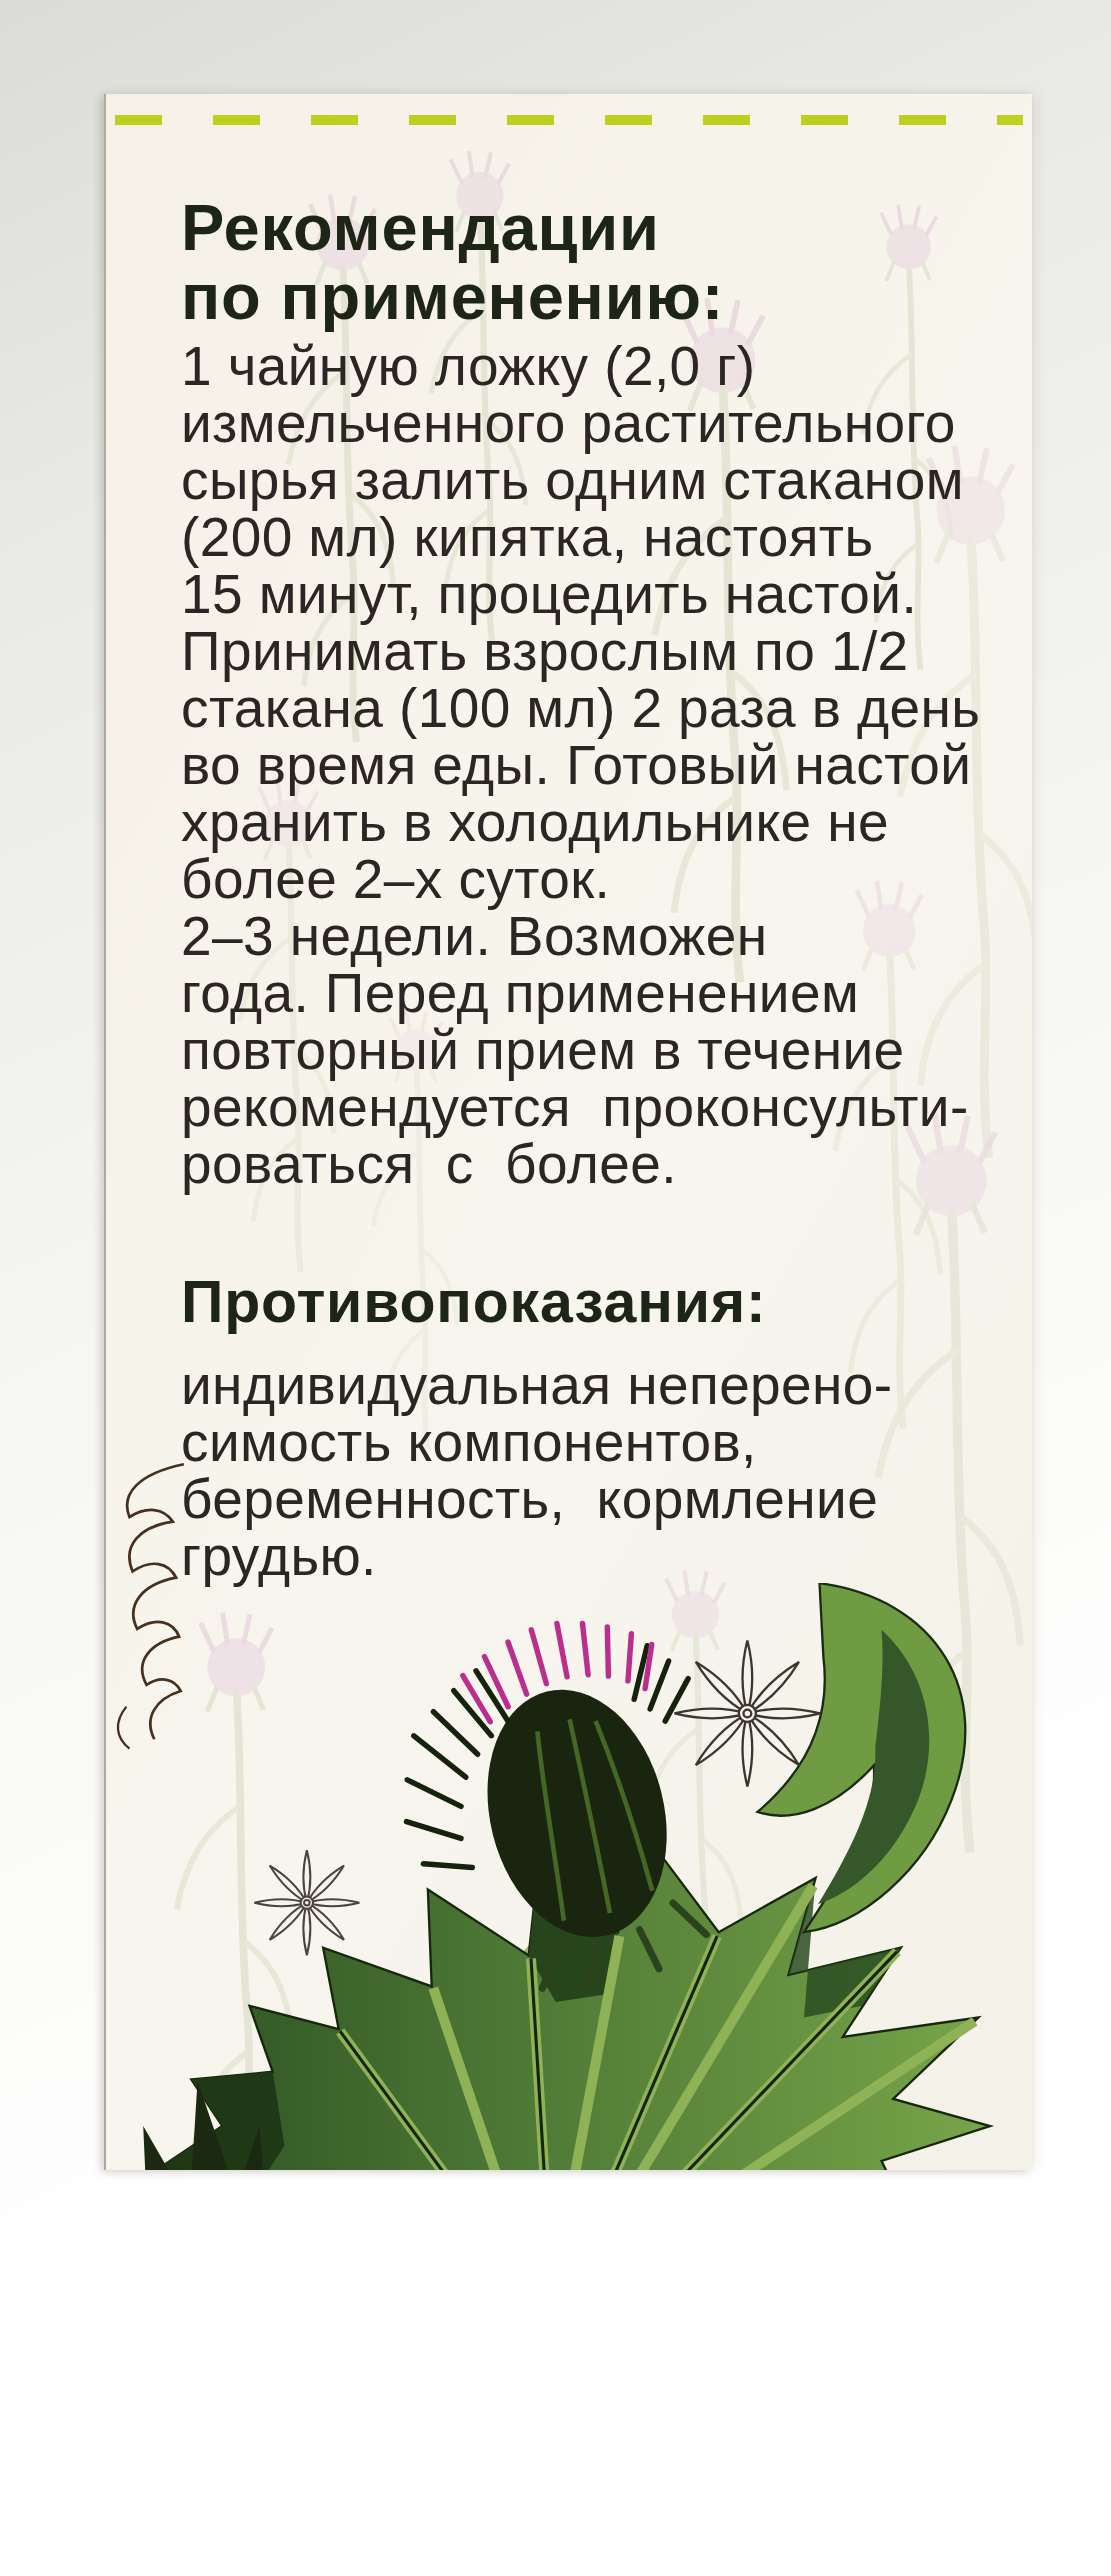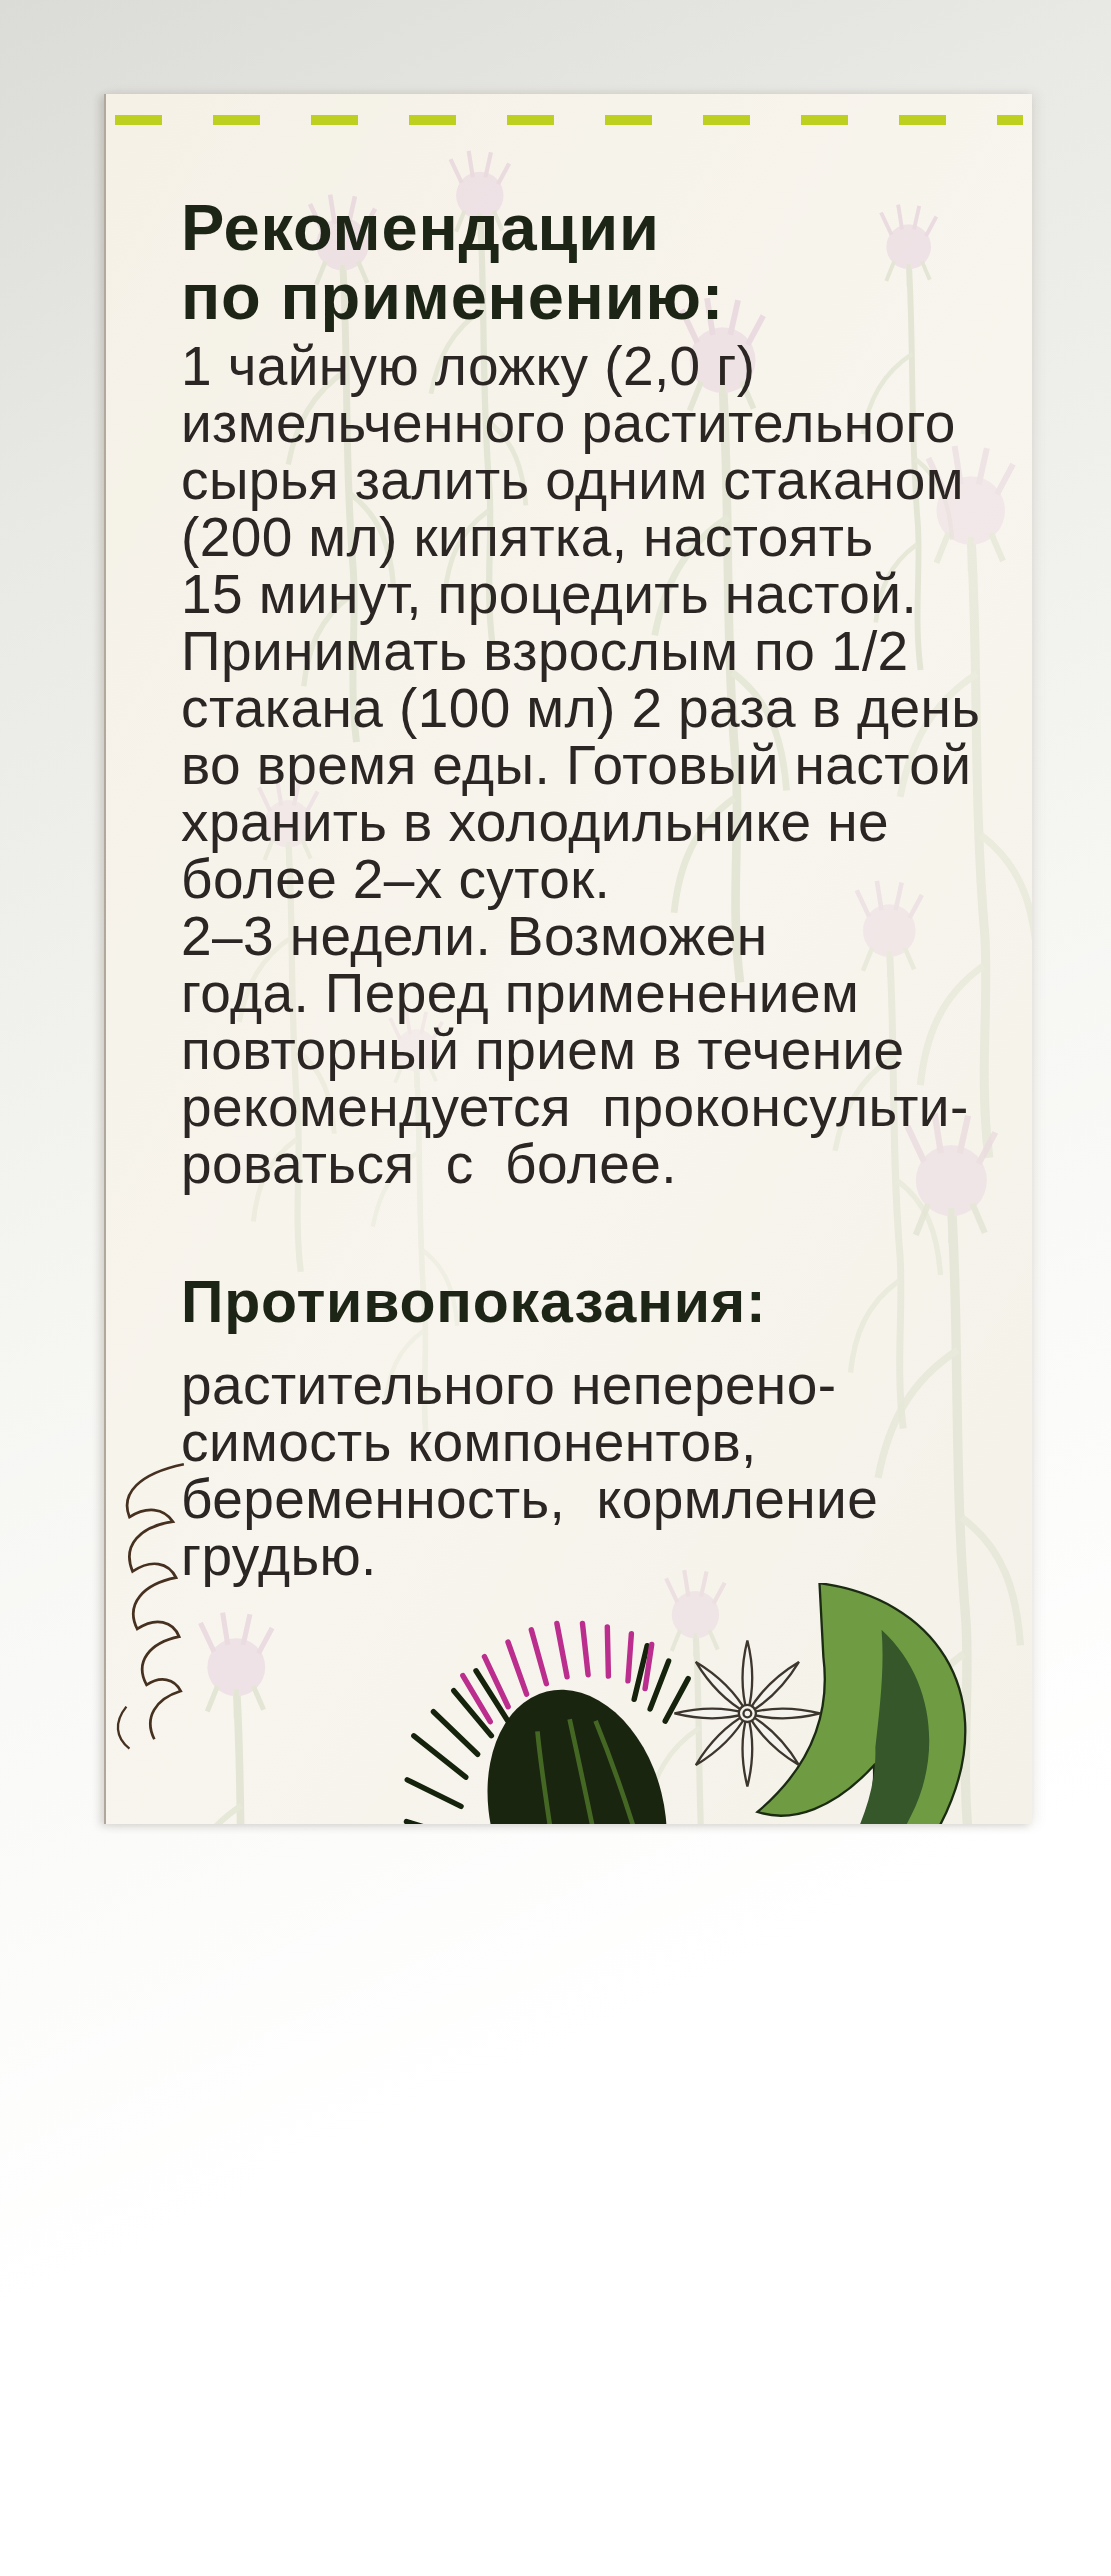--- a/index.html
+++ b/index.html
@@ -2,21 +2,21 @@
 <html style="font-size:12.4px"><head>
 <meta charset="utf-8">
 <style>
   html,body{margin:0;padding:0;}
   body{
     width:1111px;height:2576px;position:relative;overflow:hidden;
     background:linear-gradient(155deg,#dbdbd7 0%,#e9e9e5 18%,#f6f6f3 45%,#ffffff 75%);
     font-family:"Liberation Sans",sans-serif;
   }
   .box{
-    position:absolute;left:104px;top:94px;width:926px;height:1730px;
+    position:absolute;left:104px;top:94px;width:926px;height:2076px;
     background:linear-gradient(120deg,#f5f1e7 0%,#f8f5ee 55%,#f4f1e9 100%);
     box-shadow:-3.9px 1.6px 7.8px rgba(60,55,40,.18), 4.7px 0 11px rgba(120,110,90,.10);
     border-left:2.3px solid rgba(90,78,60,.45);
     overflow:hidden;
   }
   svg{display:block;}
   .watermark{position:absolute;left:0;top:0;z-index:0;opacity:.62;}
   .dash-top{
     position:absolute;left:9.3px;top:21px;width:908px;height:10px;z-index:2;
     background:repeating-linear-gradient(90deg,#bdd01f 0 47px,rgba(0,0,0,0) 47px 98px);
@@ -91,21 +91,21 @@
       <div class="ln">2–3 недели. Возможен</div>
       <div class="ln">года. Перед применением</div>
       <div class="ln">повторный прием в течение</div>
       <div class="ln">рекомендуется  проконсульти-</div>
       <div class="ln">роваться  с  более.</div>
     </div>
 
     <div class="h2">Противопоказания:</div>
 
     <div class="bodytext" id="contra-body">
-      <div class="ln">растительного неперено-</div>
+      <div class="ln">индивидуальная неперено-</div>
       <div class="ln">симость компонентов,</div>
       <div class="ln">беременность,  кормление</div>
       <div class="ln">грудью.</div>
     </div>
 
     <svg class="ornament" width="92" height="303" viewBox="0 0 118 390">
       <path d="M100 8 C 42 20, 18 46, 30 76 C 52 62, 74 64, 86 82
                C 44 88, 20 112, 34 146 C 58 130, 80 134, 90 154
                C 48 162, 24 188, 40 220 C 64 204, 86 210, 94 230
                C 56 238, 36 262, 52 292 C 70 280, 88 284, 96 300

